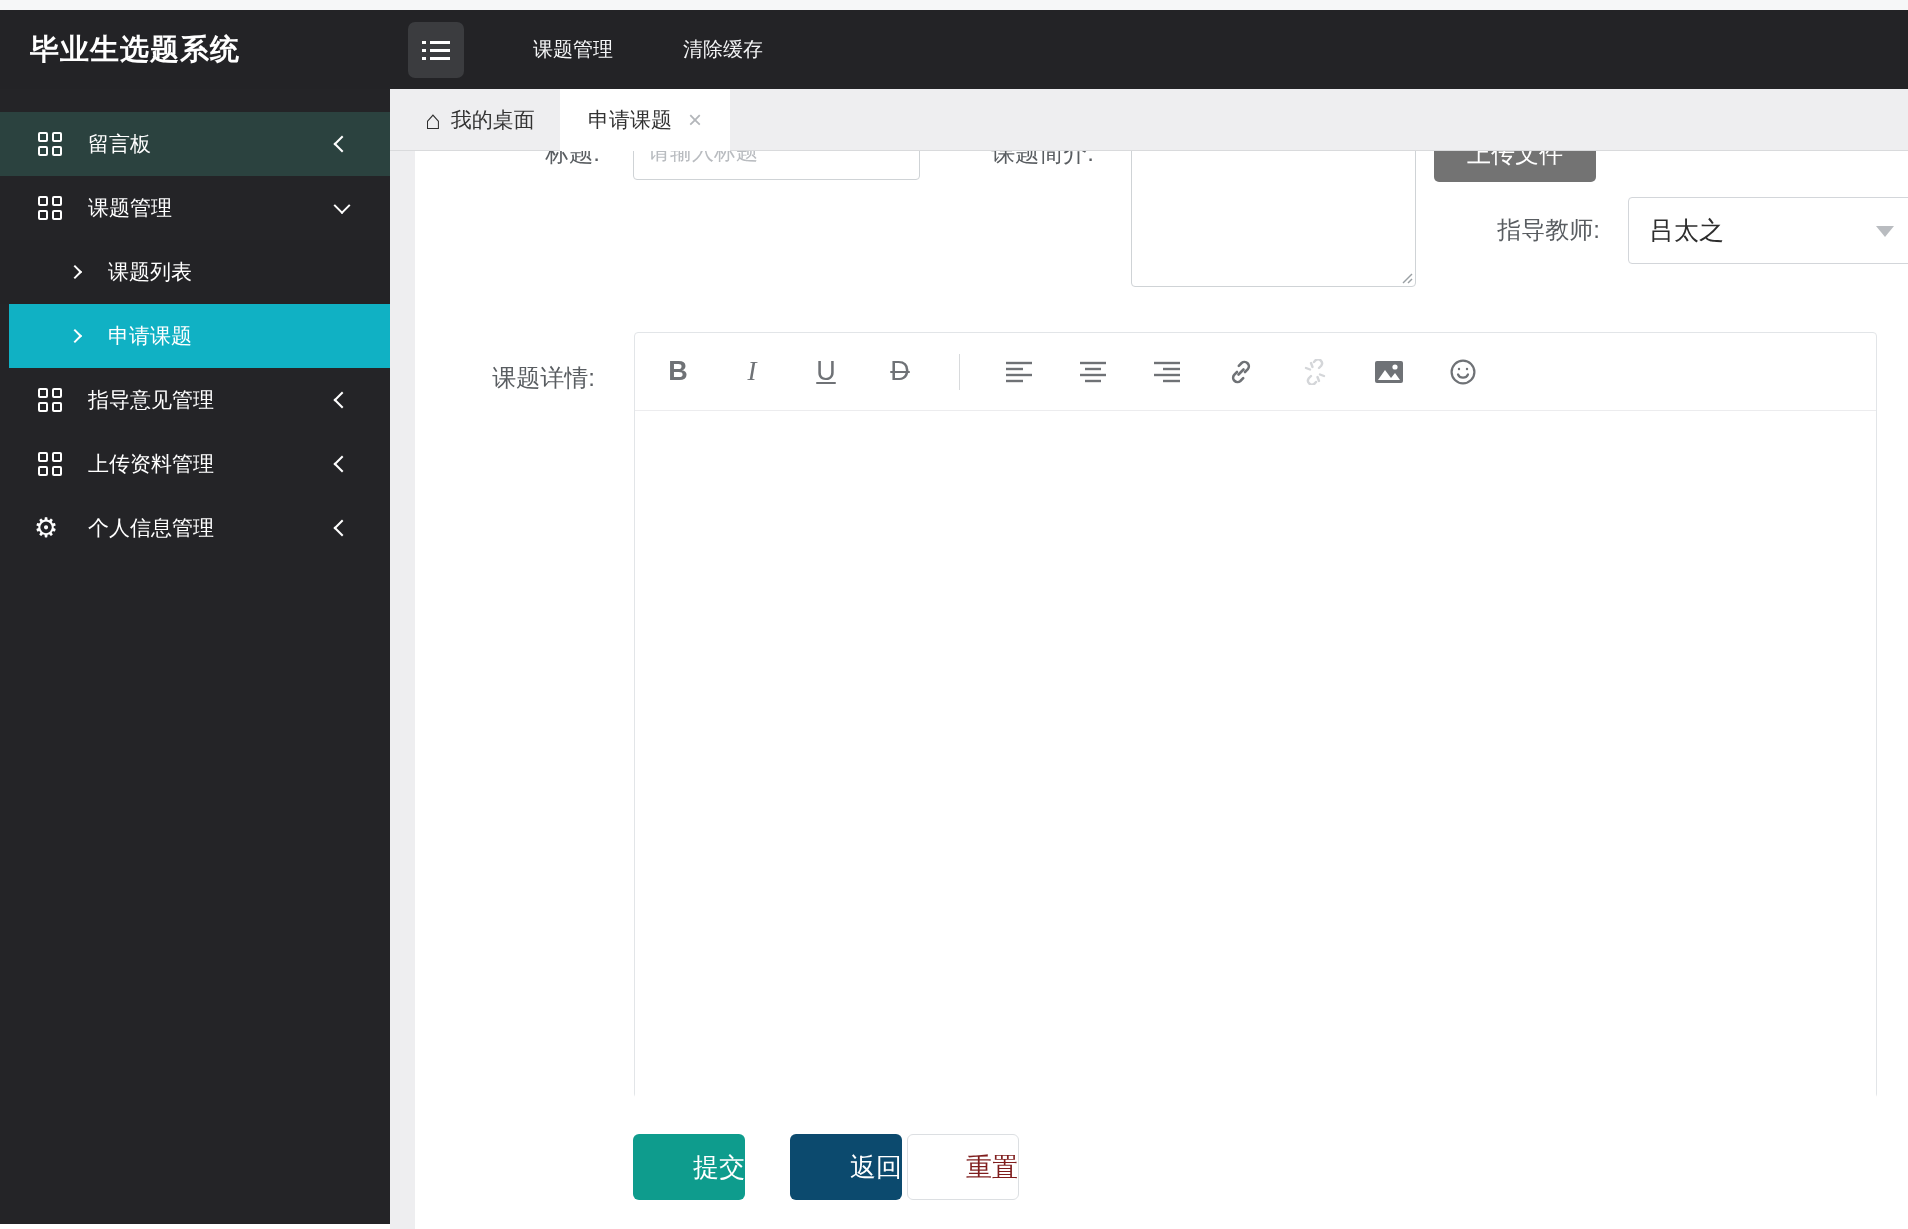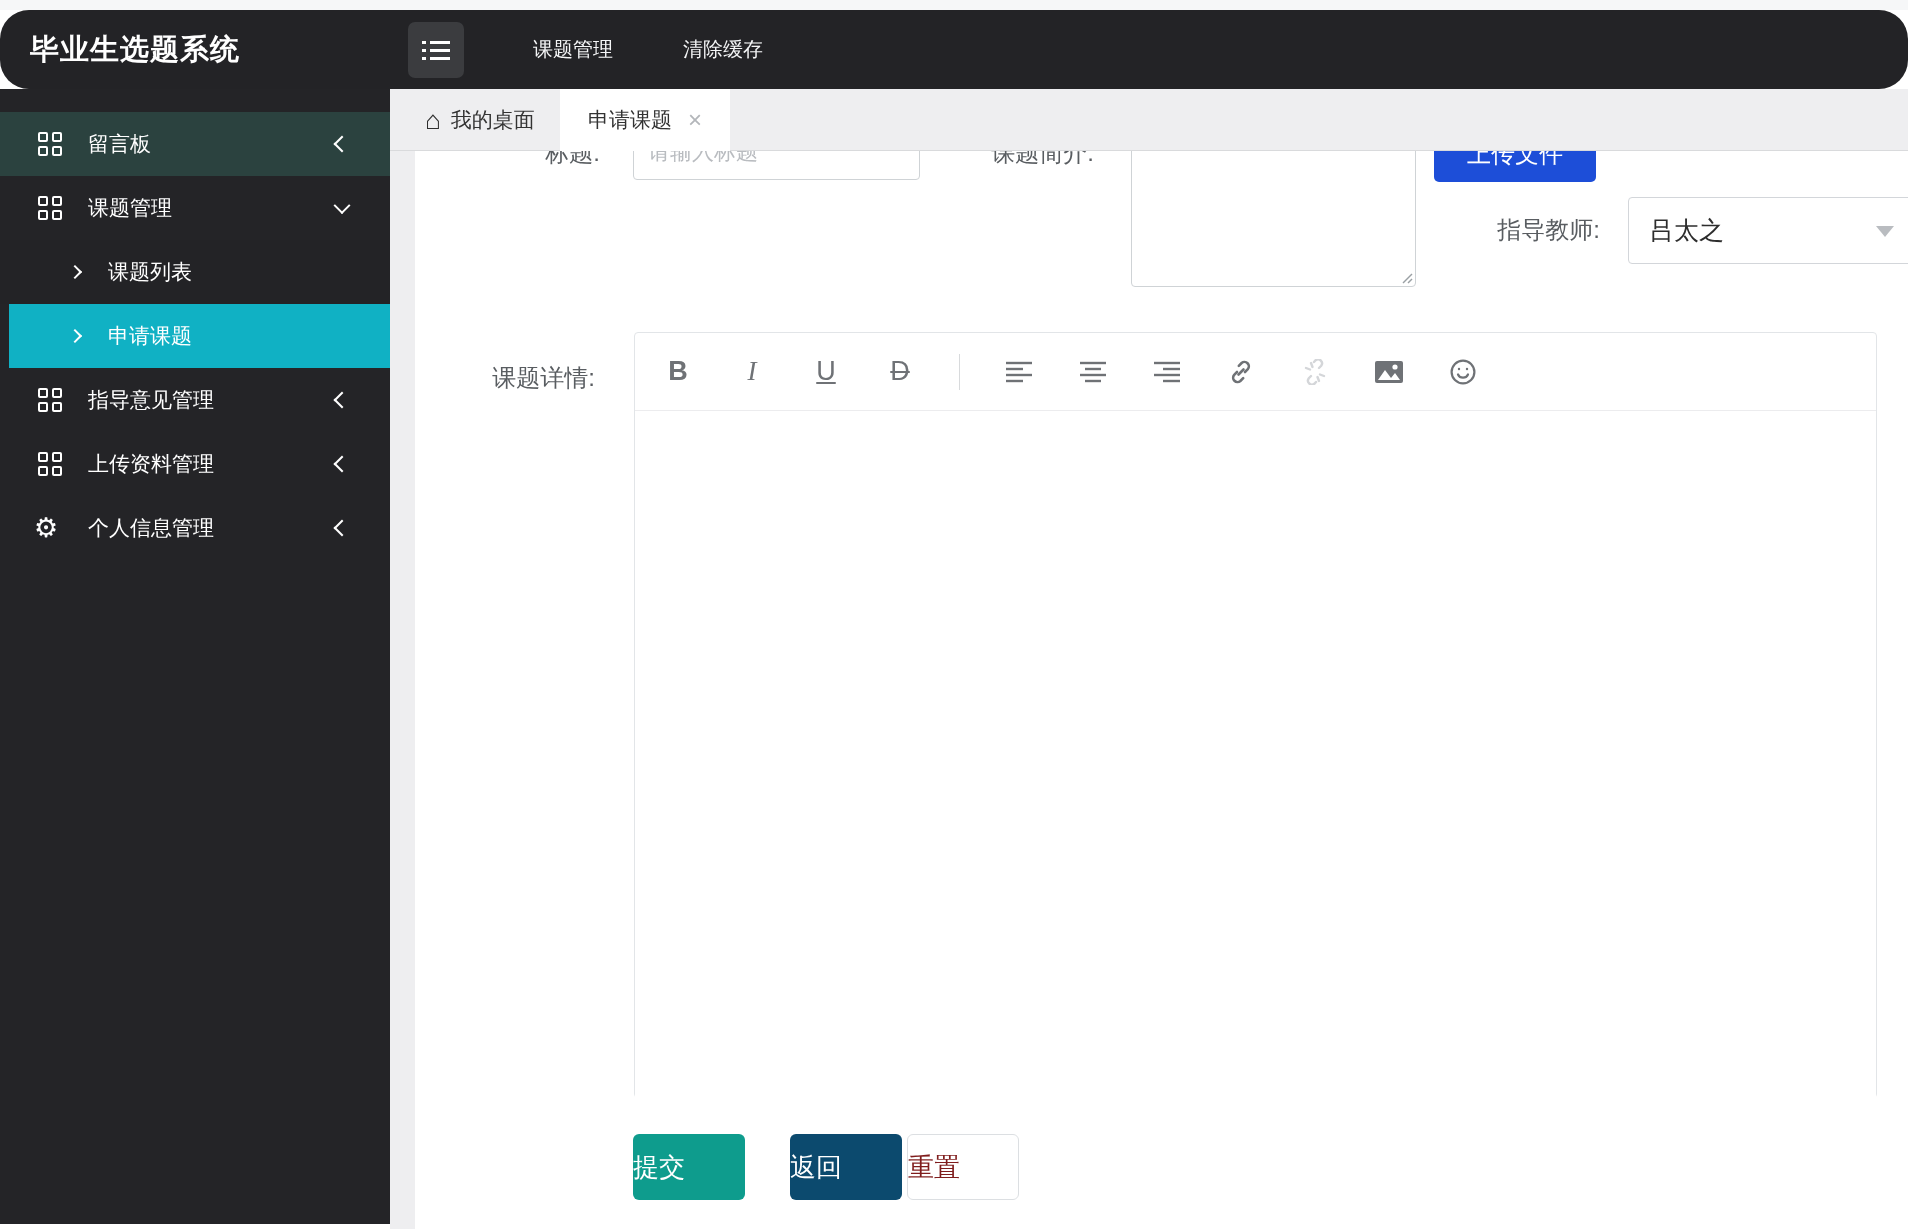--- a/index.html
+++ b/index.html
@@ -5,21 +5,21 @@
   * { margin:0; padding:0; box-sizing:border-box; }
   html,body { background:#ffffff; }
   body { font-family:"Liberation Sans","DejaVu Sans",sans-serif; }
   .screen { position:relative; width:1908px; height:1229px; background:#ffffff; overflow:hidden; }
   .abs { position:absolute; }
 
   
   .top-strip { left:0; top:0; width:1908px; height:10px; background:#f6f7f8; }
 
   
-  .header { left:0; top:10px; width:1908px; height:79px; background:#232326;border-radius:29px; }
+  .header { left:0; top:10px; width:1908px; height:79px; background:#232326; }
   .app-title { left:30px; top:0; height:79px; line-height:79px; color:#ffffff; font-size:29px; font-weight:bold; letter-spacing:1px; }
   .burger-btn { left:408px; top:12px; width:56px; height:56px; background:#3b3c3f; border-radius:7px; display:flex; align-items:center; justify-content:center; cursor:pointer; }
   .list-icon { display:flex; flex-direction:column; gap:5px; }
   .list-icon .row { display:flex; align-items:center; gap:4px; }
   .list-icon .dot { width:4px; height:3px; background:#fff; }
   .list-icon .bar { width:20px; height:3px; background:#fff; }
   .header-item { top:0; height:79px; line-height:79px; color:#f5f6f7; font-size:20px; text-align:center; cursor:pointer; }
   .hm-1 { left:518px; width:110px; }
   .hm-2 { left:668px; width:110px; }
 
@@ -52,38 +52,38 @@
 
   
   .panel { left:415px; top:151px; width:1493px; height:1049px; background:#ffffff; overflow:hidden; }
   .flabel { position:absolute; color:#595d61; font-size:24px; text-align:right; }
   .title-label { left:25px; top:-14px; width:160px; }
   .title-input { position:absolute; left:218px; top:-28px; width:287px; height:57px; border:1px solid #cfd3d6; border-radius:4px; font-size:22px; color:#333; padding:0 14px; outline:none; }
   .title-input::placeholder { color:#b9bcc0; }
   .intro-label { left:529px; top:-14px; width:150px; }
   .intro-textarea { position:absolute; left:716px; top:-28px; width:285px; height:164px; border:1px solid #cfd3d6; border-radius:4px; background:#fff; }
   .resize-handle { position:absolute; right:2px; bottom:2px; }
-  .upload-btn { position:absolute; left:1019px; top:-26px; width:162px; height:57px; background:#1d4ed8; color:#ffffff; font-size:24px; border:none; border-radius:5px; line-height:57px; text-align:center; cursor:pointer; }
+  .upload-btn { position:absolute; left:1019px; top:-26px; width:162px; height:57px; background:#737373; color:#ffffff; font-size:24px; border:none; border-radius:5px; line-height:57px; text-align:center; cursor:pointer; }
   .advisor-label { left:1035px; top:63px; width:150px; }
   .advisor-select { position:absolute; left:1213px; top:46px; width:300px; height:67px; border:1px solid #d3d6da; border-radius:4px; background:#fff; cursor:pointer; }
   .advisor-value { position:absolute; left:20px; top:0; height:65px; line-height:65px; font-size:25px; color:#2d2d2d; }
   .caret-down { position:absolute; left:247px; top:28px; width:0; height:0; border-left:9px solid transparent; border-right:9px solid transparent; border-top:11px solid #b9bcc0; }
 
   .detail-label { left:70px; top:211px; width:110px; }
   .editor { position:absolute; left:219px; top:181px; width:1243px; height:766px; border:1px solid #e2e5e8; border-radius:4px; background:#fff; }
   .toolbar { height:78px; display:flex; align-items:center; padding-left:28px; gap:44px; border-bottom:1px solid #ececee; }
   .tbtn { width:30px; height:34px; display:flex; align-items:center; justify-content:center; color:#6f7276; font-size:27px; cursor:pointer; }
   .tbtn.bold { font-weight:bold; }
   .tbtn.italic { font-family:"Liberation Serif",serif; font-style:italic; }
   .tbtn.underline { text-decoration:underline; }
   .tbtn.strike { text-decoration:line-through; }
   .tb-divider { width:1px; height:36px; background:#d8dadc; }
   .editor-content { position:absolute; left:0; top:79px; width:100%; height:686px; background:#fff; cursor:text; }
 
-  .btn { position:absolute; top:983px; width:112px; height:66px; border-radius:6px; font-size:26px; text-align:left; line-height:66px; cursor:pointer; border:none; }
+  .btn { position:absolute; top:983px; width:112px; height:66px; border-radius:6px; font-size:26px; text-align:right; line-height:66px; cursor:pointer; border:none; }
   .btn-submit { left:218px; background:#0e9c8d; color:#fff; }
   .btn-back { left:355px; background:#0c4a6e; color:#fff;margin-left:20px; }
   .btn-reset { left:492px; background:#ffffff; color:#7f1d1d; border:1px solid #dcdfe2; line-height:64px; }
 </style>
 </head>
 <body>
 
 <div class="screen">
 
   <div class="abs top-strip"></div>

